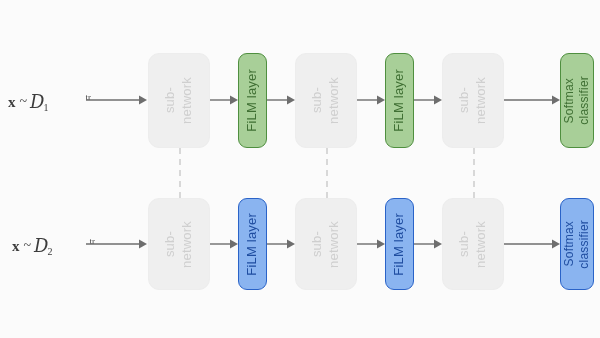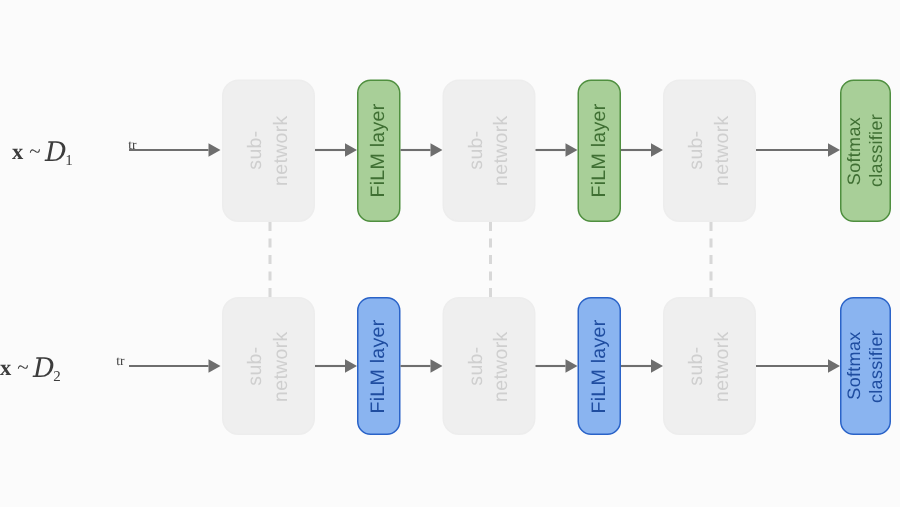--- a/index.html
+++ b/index.html
@@ -212,21 +212,21 @@
 
   <div class="node soft-green" style="left:560px; top:53px; width:34px; height:95px;">
     <span class="vlabel" style="margin-right:1px;">Softmax</span>
     <span class="vlabel">classifier</span>
   </div>
 
   <div class="dashed-link" style="left:179px; top:148px; height:50px;"></div>
   <div class="dashed-link" style="left:326px; top:148px; height:50px;"></div>
   <div class="dashed-link" style="left:473px; top:148px; height:50px;"></div>
 
-  <div class="input-label" style="left:0; top:234px;text-align:right;">
+  <div class="input-label" style="left:12px; top:234px;text-align:right;">
     <span class="bold-x">x</span><span class="tilde">~</span><span class="cal-d">D</span><span class="sub">2</span><span class="sup">tr</span>
   </div>
 
   <svg class="arrow-svg" style="left:86px; top:236px;" width="62" height="16">
     <line class="arrow-line" x1="0" y1="8" x2="53" y2="8"></line>
     <polygon class="arrow-head" points="53,3.5 61,8 53,12.5"></polygon>
   </svg>
 
   <div class="node subnet" style="left:148px; top:198px; width:62px; height:92px;">
     <span class="vlabel" style="margin-right:2px;">sub-</span>

